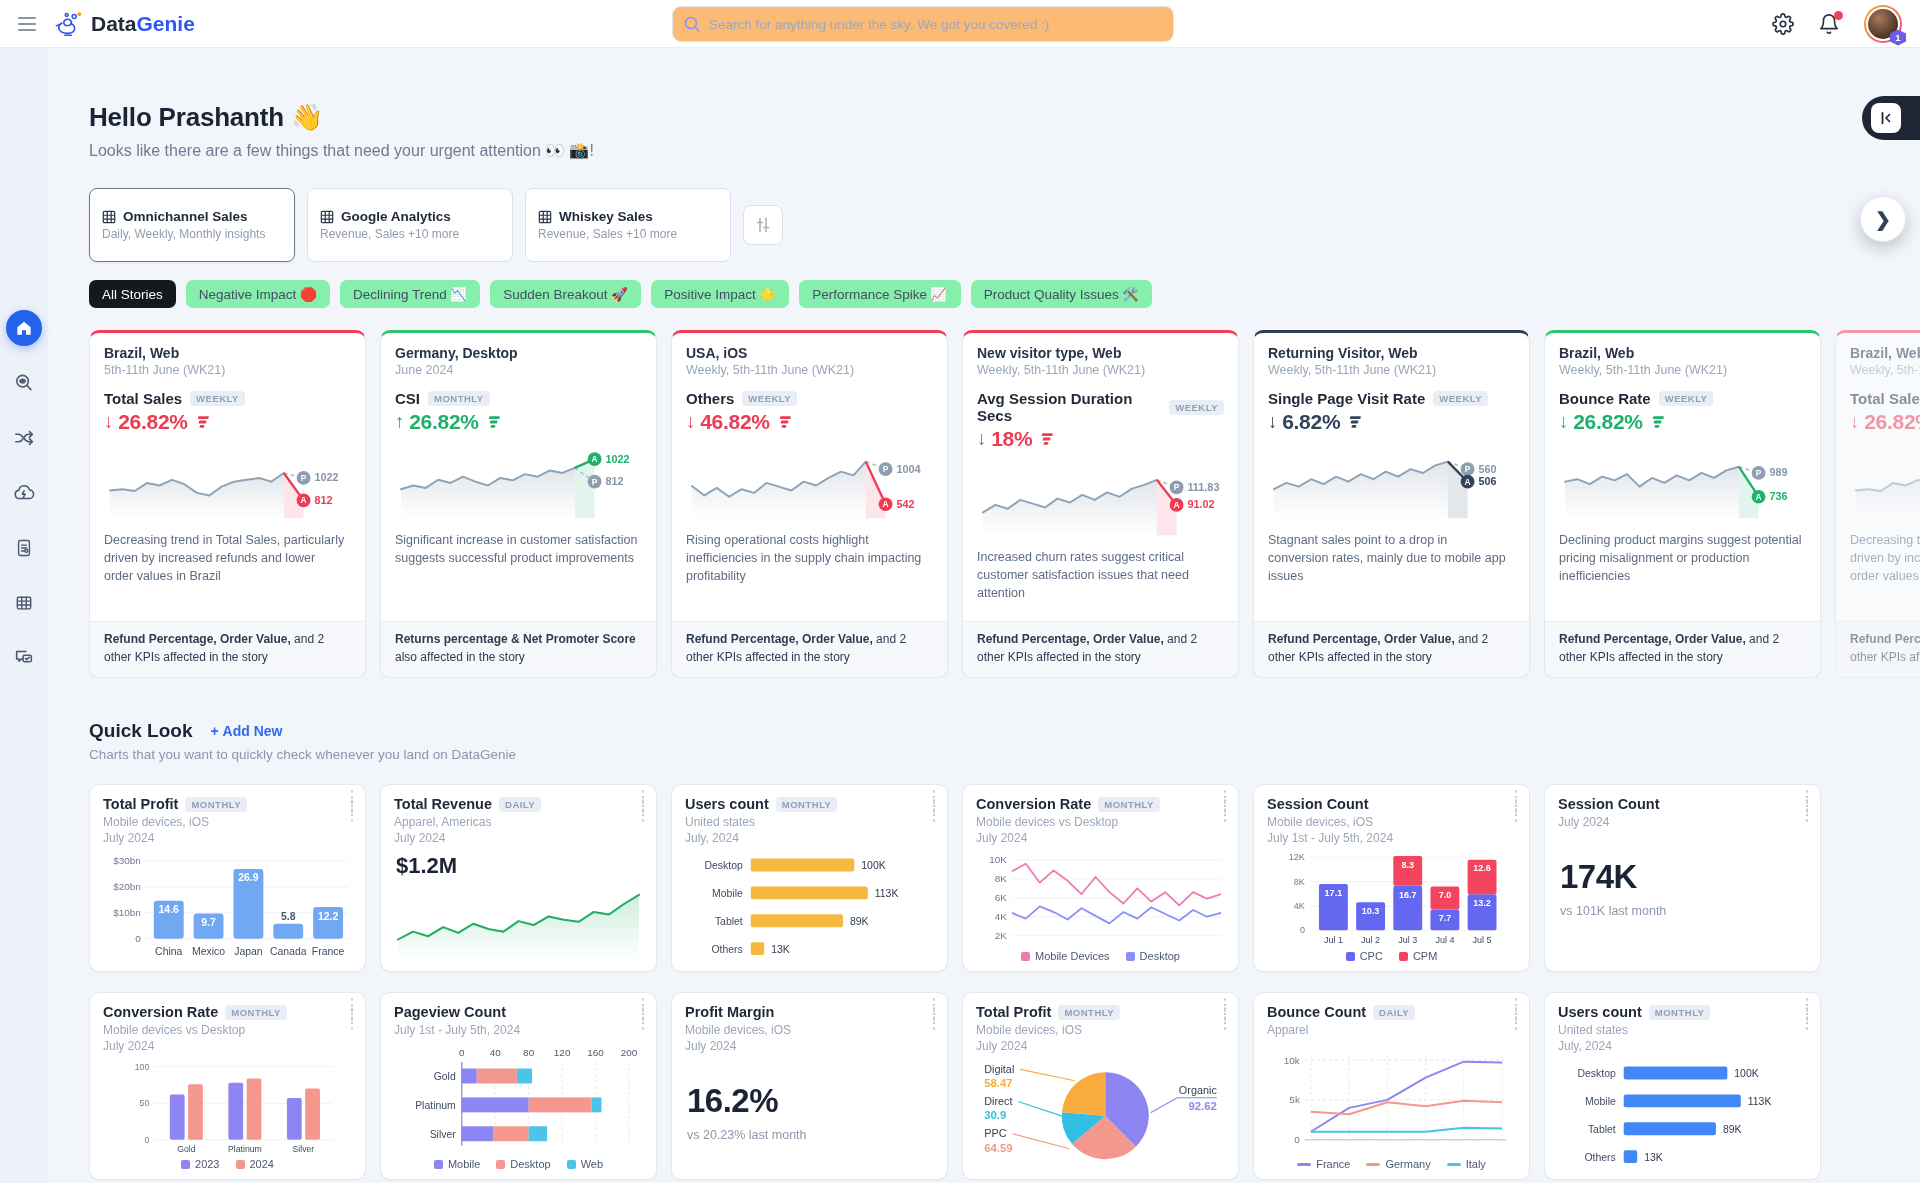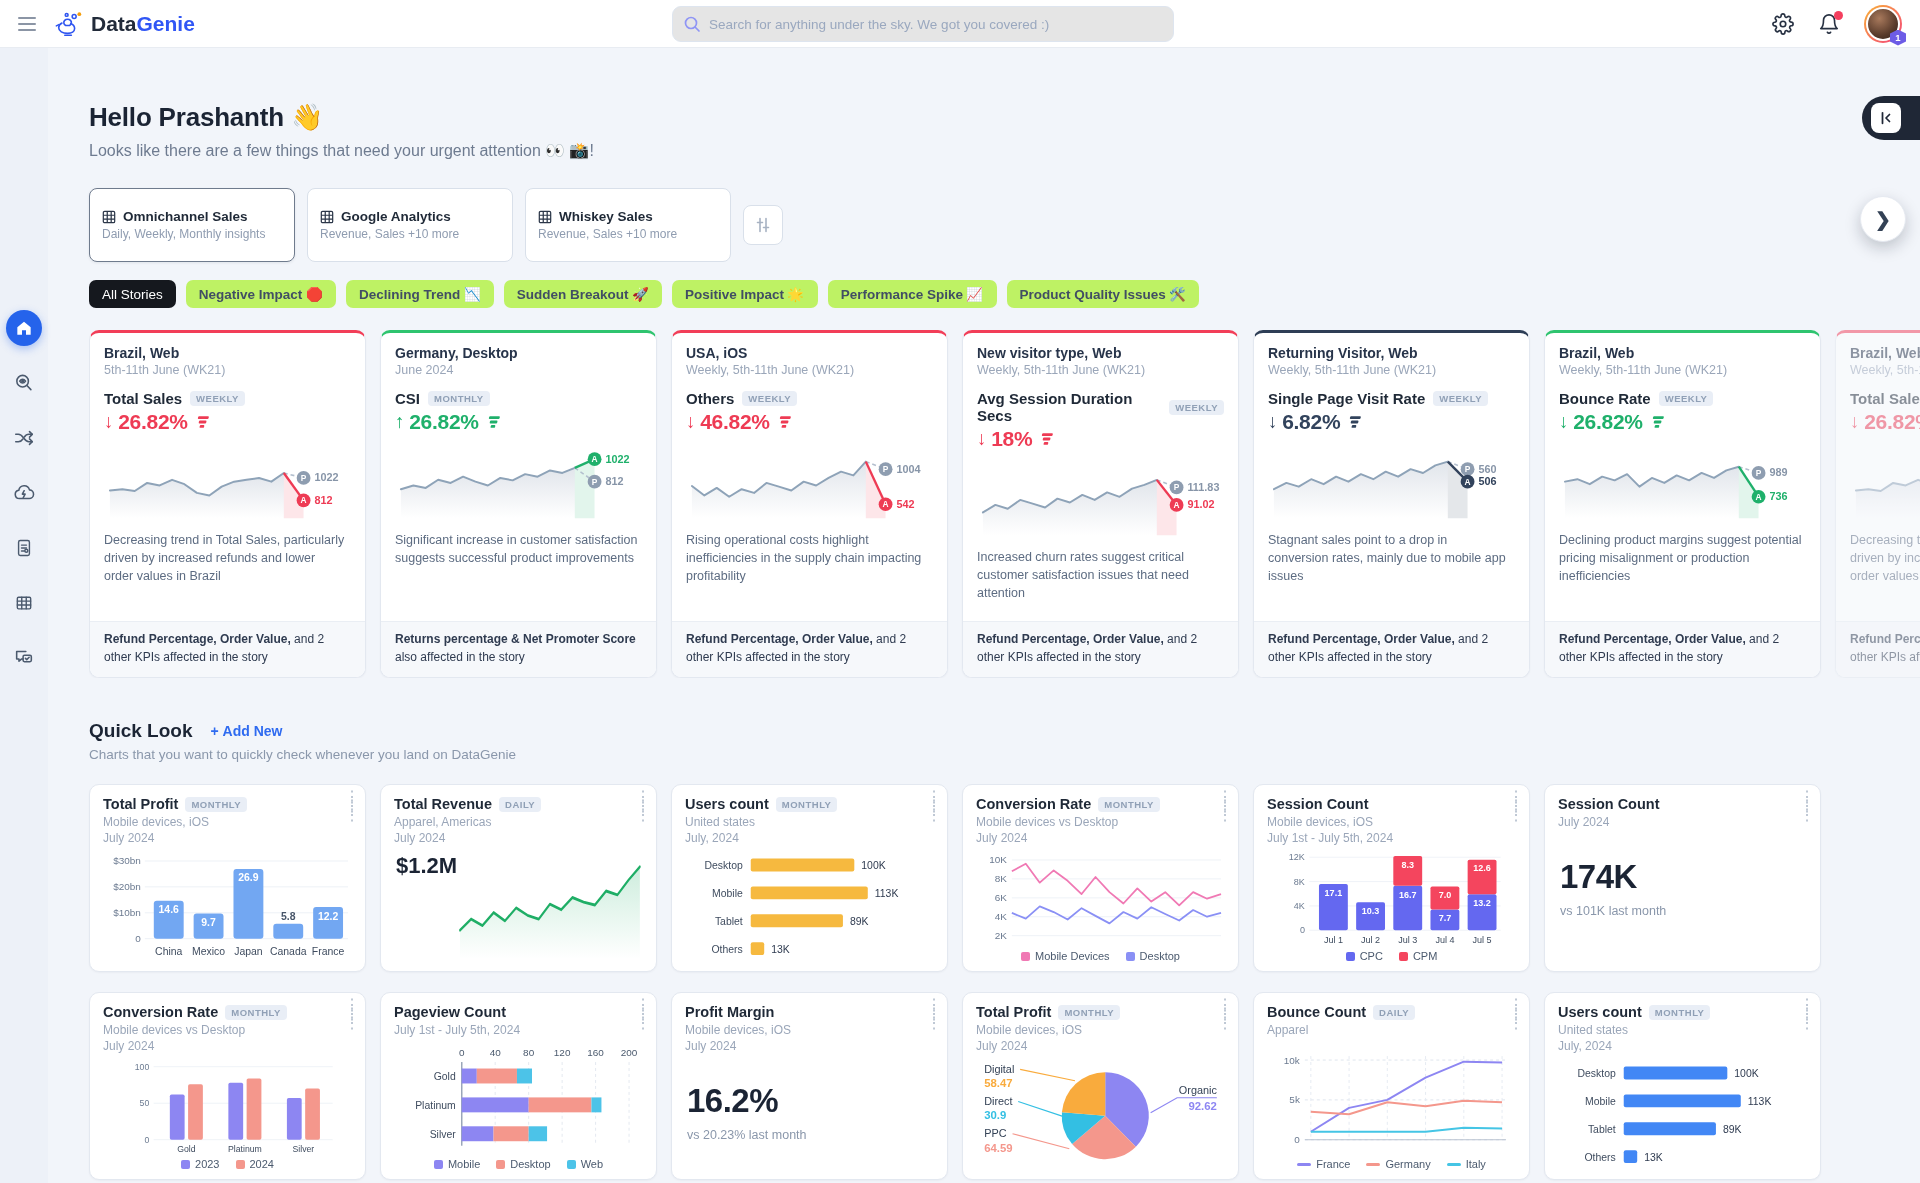--- a/index.html
+++ b/index.html
@@ -9,21 +9,21 @@
   svg text{font-family:"Liberation Sans",sans-serif}
 
   
   .navbar{height:48px;background:#fff;border-bottom:1px solid #e8ecf2;display:flex;
     align-items:center;padding:16px 18px;position:relative;z-index:6}
   .burger{display:flex;flex-direction:column;gap:4px;cursor:pointer;border:none;background:none}
   .burger span{width:18px;height:2px;background:#8b95a5;border-radius:2px}
   .logo{display:flex;align-items:center;gap:7px;margin-left:18px;font-size:21px;font-weight:700;cursor:pointer}
   .logo .t-data{color:#222b3a}.logo .t-genie{color:#3056f5}
   .search{position:absolute;left:672px;top:6px;width:502px;height:36px}
-  .search input{width:100%;height:100%;border:1px solid #dee5ef;background:#e5e5e5;border-radius:9px;
+  .search input{width:100%;height:100%;border:1px solid #dee5ef;background:#fdba74;border-radius:9px;
     padding:0 12px 0 36px;font-size:13.5px;color:#5b6b80;outline:none}
   .search input::placeholder{color:#9aa8bf}
   .search .s-ic{position:absolute;left:11px;top:9px}
   .nav-right{margin-left:auto;display:flex;align-items:center;gap:24px}
   .icon-btn{border:none;background:none;cursor:pointer;position:relative;padding:0;line-height:0}
   .bell-dot{position:absolute;top:-2px;right:-3px;width:9px;height:9px;border-radius:50%;background:#f43f5e}
   .avatar{width:38px;height:38px;border-radius:50%;background:linear-gradient(135deg,#f9b234,#f4417c);
     padding:2px;position:relative;cursor:pointer}
   .avatar .ph{width:100%;height:100%;border-radius:50%;border:2px solid #fff;
     background:radial-gradient(circle at 38% 32%,#a8795c,#5a3c2c 60%,#2e2019)}
@@ -51,22 +51,22 @@
   .tabs-row{display:flex;gap:12px;margin-top:28px;align-items:center}
   .tab{width:206px;background:#fff;border:1px solid #d9e0ea;border-radius:8px;padding:20px 12px;cursor:pointer}
   .tab.selected{border:1.5px solid #6f7b8d;box-shadow:0 1px 3px rgba(16,24,40,.08)}
   .tab-title{display:flex;gap:7px;align-items:center;font-size:13.5px;font-weight:700;color:#1f2937}
   .tab-sub{font-size:12px;color:#8f9cb0;margin-top:3px}
   .filter-btn{width:40px;height:40px;background:#fff;border:1px solid #d9e0ea;border-radius:8px;
     display:flex;align-items:center;justify-content:center;cursor:pointer}
 
   
   .pills-row{display:flex;gap:10px;margin-top:18px}
-  .pill{padding:6px 13px;border-radius:7px;background:#bef264;color:#414e63;font-size:13.5px;
-    font-weight:700;cursor:pointer;border:none;white-space:nowrap}
+  .pill{padding:6px 13px;border-radius:7px;background:#86efac;color:#414e63;font-size:13.5px;
+    font-weight:400;cursor:pointer;border:none;white-space:nowrap}
   .pill.active{background:#15181e;color:#fff;font-weight:400}
 
   
   .stories-wrap{position:relative;margin-top:22px;overflow:hidden}
   .stories{display:flex;gap:14px;width:max-content}
   .story{width:277px;min-width:277px;height:348px;background:#fff;border:1px solid #e3e8f0;
     border-top-width:3px;border-radius:10px;display:flex;flex-direction:column;cursor:pointer;
     box-shadow:0 1px 2px rgba(15,23,42,.04)}
   .story.partial{opacity:.5}
   .story-body{padding:12px 14px 0;display:flex;flex-direction:column;flex:1}
@@ -106,21 +106,21 @@
   .qchart{flex:1;min-height:0;display:flex;flex-direction:column;justify-content:flex-end;margin-top:4px}
   .qchart>svg{flex:1 1 auto;min-height:0;width:100%}
   .qlegend{display:flex;justify-content:center;gap:16px;font-size:11px;color:#4b5a6e;padding-top:4px;
     align-items:center;flex:none}
   .qlegend .lg{display:flex;align-items:center}
   .qlegend i{display:inline-block;width:9px;height:9px;border-radius:2px;margin-right:5px}
   .qlegend i.line{width:14px;height:3px}
   .bignum{margin:24px 0 auto 2px}
   .bn-v{font-size:33px;font-weight:800;color:#1b2434;letter-spacing:-.5px}
   .bn-s{font-size:12.5px;color:#8a97ab;margin-top:8px}
-  .bigspark{flex:1;display:flex;flex-direction:row;min-height:0}
+  .bigspark{flex:1;display:flex;flex-direction:column;min-height:0}
   .bs-v{font-size:22px;font-weight:800;color:#1b2434;margin:3px 0 4px 2px}
   .bigspark svg{flex:1;min-height:0;width:100%}
 </style>
 </head>
 <body>
 
 <header class="navbar">
   <button class="burger">
       <span></span>
       <span></span>

